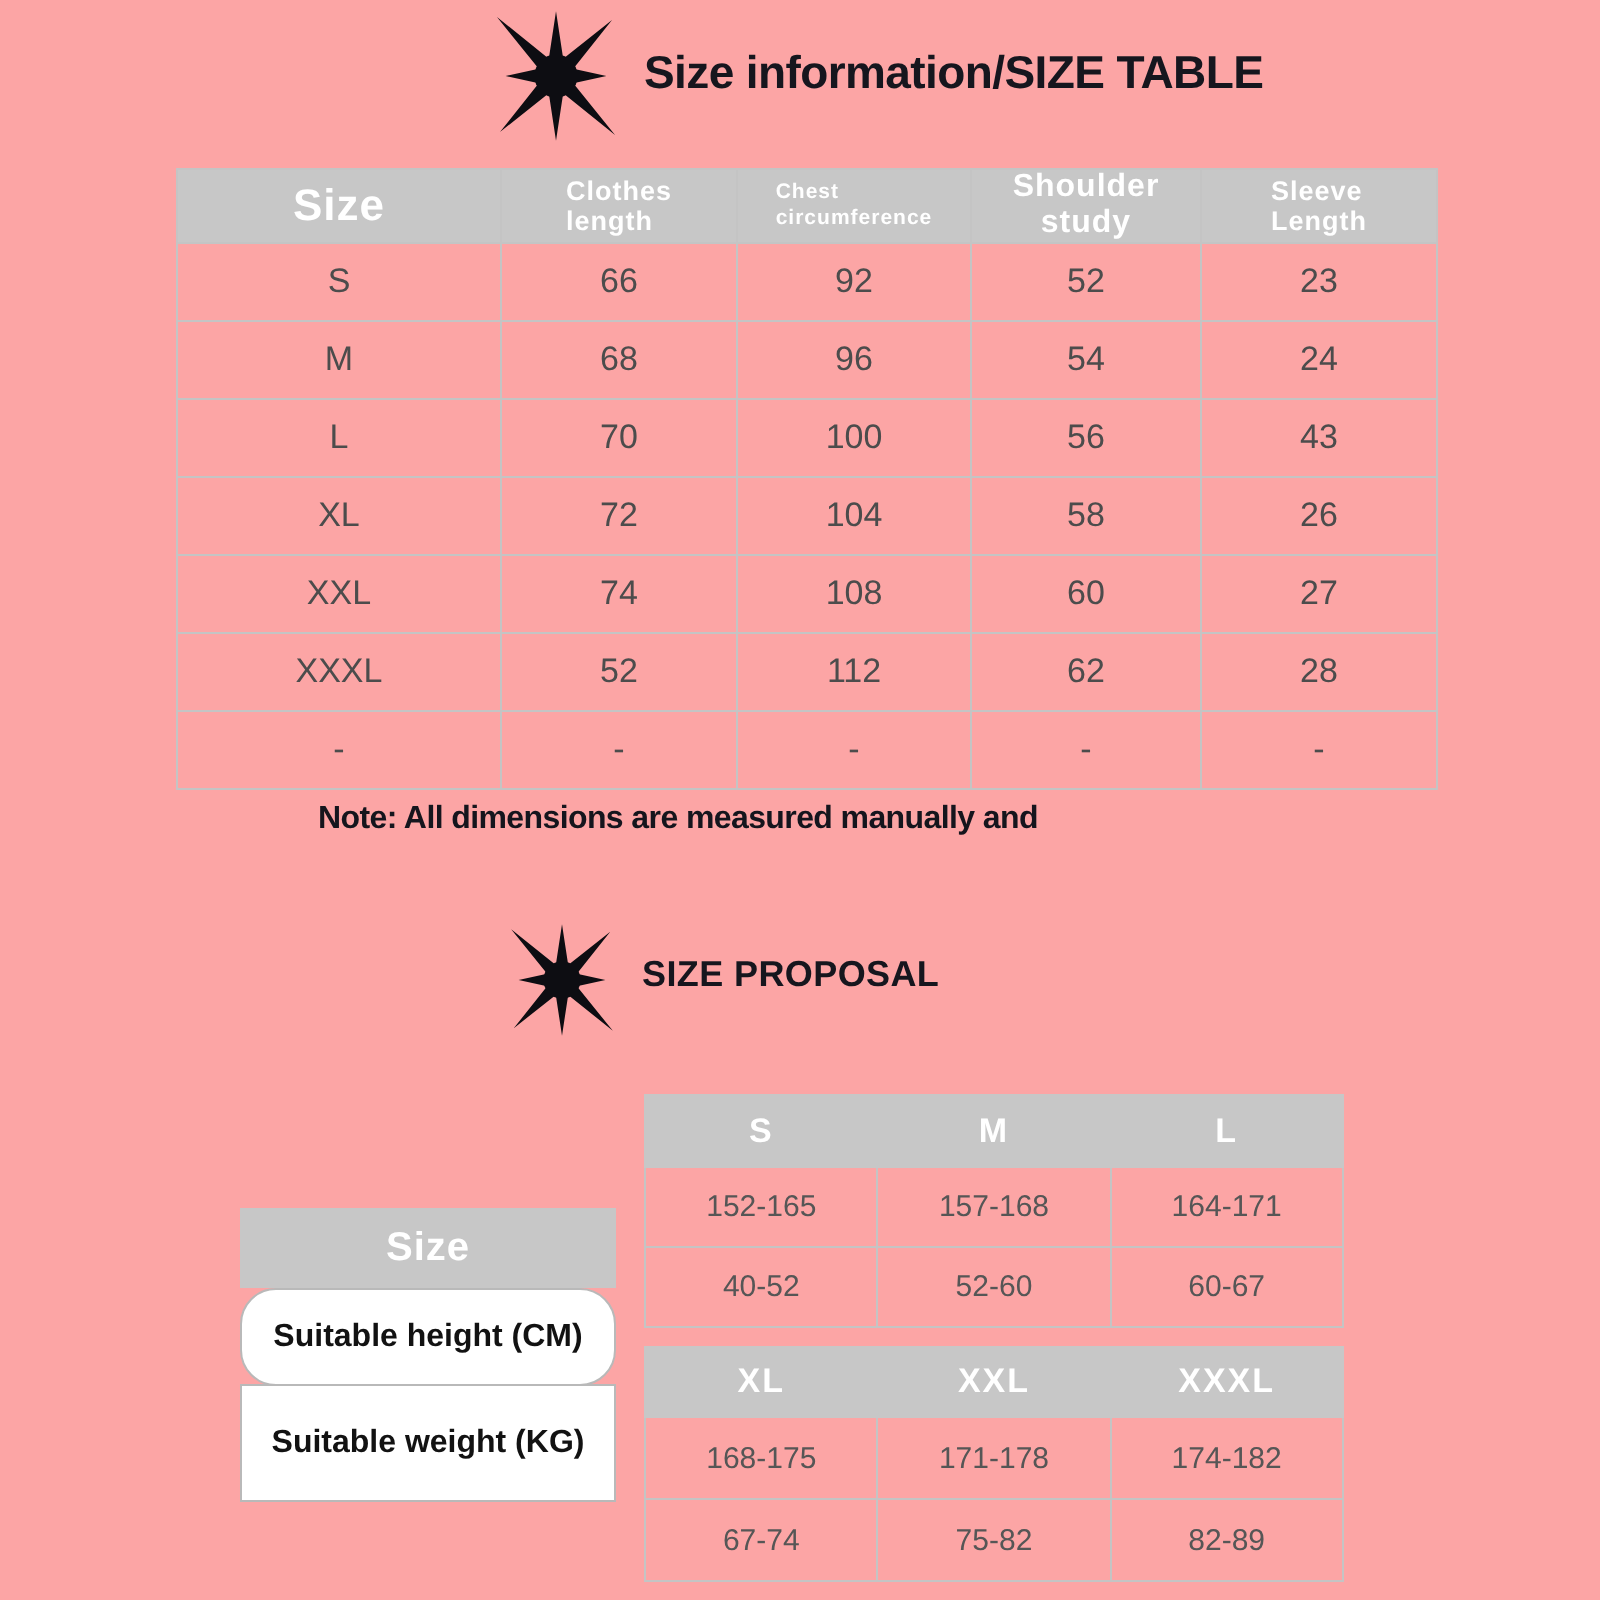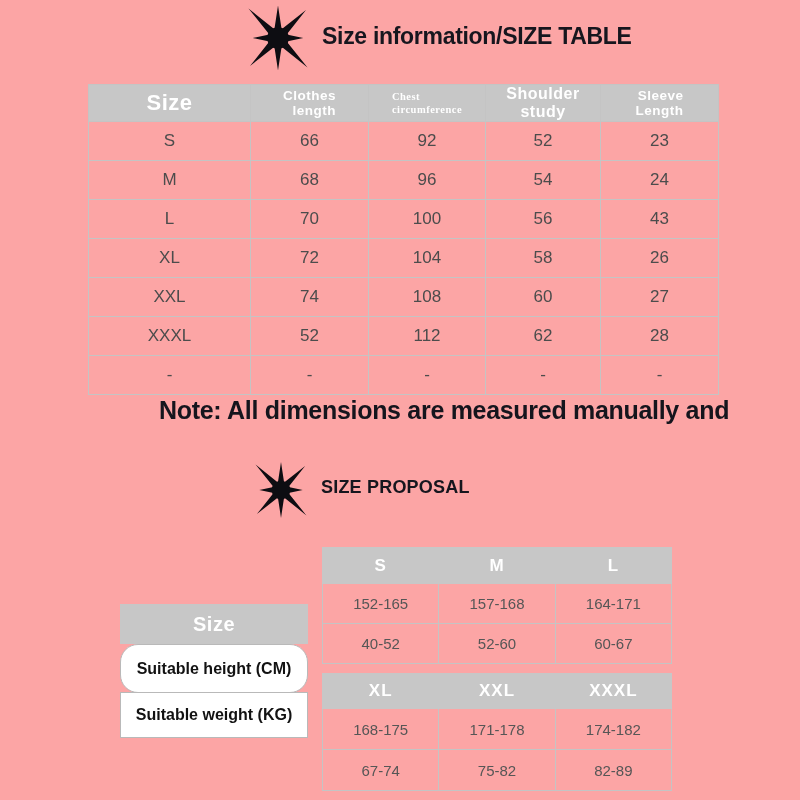--- a/index.html
+++ b/index.html
@@ -31,47 +31,47 @@
   table.main-table th, table.main-table td {
     border:1px solid #c4c4c4; text-align:center; vertical-align:middle;
   }
   table.main-table thead tr { height:37px; }
   table.main-table tbody tr { height:39px; }
   table.main-table th {
     background:#c7c7c7; color:#ffffff; font-weight:bold; letter-spacing:0.5px;
   }
   th.h-size { font-size:22px; }
   th.h-two  { font-size:13.5px; }
-  th.h-two .twoline { display:inline-block; text-align:right; line-height:15px; }
+  th.h-two .twoline { display:inline-block; text-align:left; line-height:15px; }
   th.h-chest { font-size:10.5px; color:#ededed; font-weight:bold; letter-spacing:0.3px; }
-  th.h-chest .twoline { display:inline-block; text-align:left; line-height:13px;font-family:Liberation Serif, serif; }
+  th.h-chest .twoline { display:inline-block; text-align:left; line-height:13px; }
   th.h-one { font-size:16px; }
   table.main-table td { font-size:17px; color:#4c4c4c; }
 
   
   .note {
     position:absolute; left:159px; top:397px;
-    font-size:25px; font-weight:bold; color:#15151d;
+    font-size:16px; font-weight:bold; color:#15151d;
     line-height:26px; letter-spacing:-0.3px; white-space:nowrap;
   }
 
   
   .lbl-size-header {
     position:absolute; left:120px; top:604px; width:188px; height:40px;
     background:#c7c7c7; color:#fff; font-size:20px; font-weight:bold;
     display:flex; align-items:center; justify-content:center; letter-spacing:0.5px;
   }
   .lbl-box {
     position:absolute; left:120px; width:188px;
     border:1px solid #b9b9b9; background:#fff;
     display:flex; align-items:center; justify-content:center;
     font-size:16px; font-weight:bold; color:#121212; white-space:nowrap;
   }
   .lbl-height { top:644px; height:49px;border-radius:18px; }
-  .lbl-weight { top:692px; height:46px; }
+  .lbl-weight { top:692px; height:59px; }
 
   
   table.prop-table {
     position:absolute; left:322px; width:350px;
     border-collapse:collapse; table-layout:fixed;
   }
   table.prop-table th, table.prop-table td {
     border:1px solid #c4c4c4; text-align:center; vertical-align:middle;
   }
   table.prop-table th {

